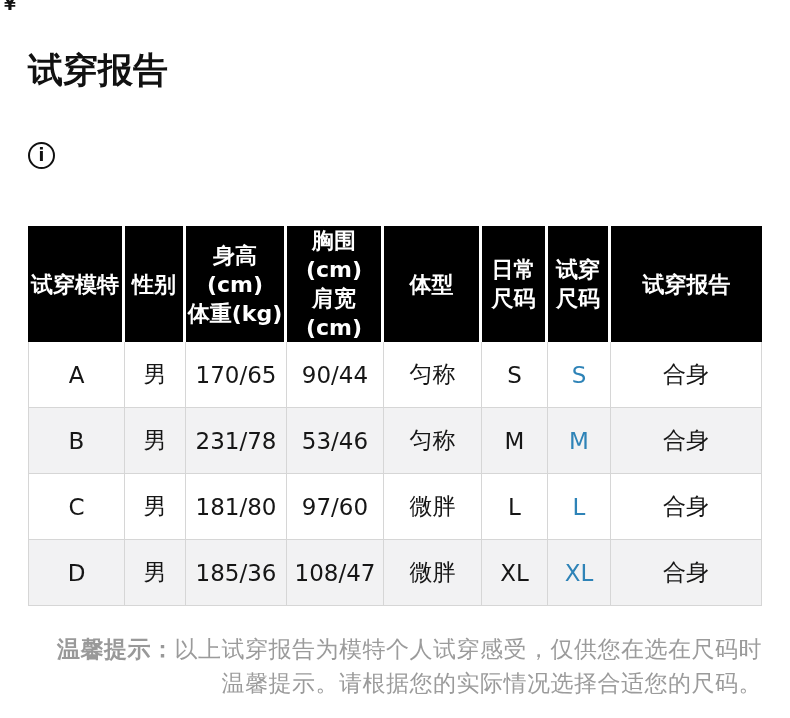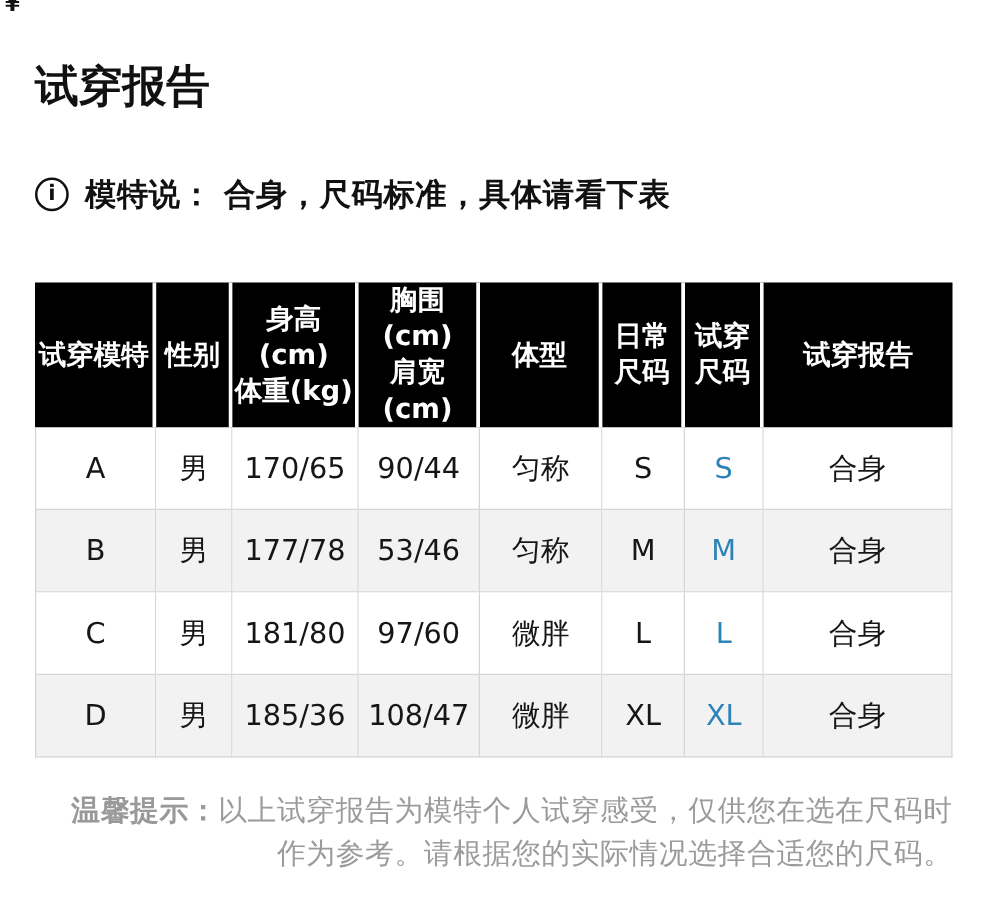--- a/index.html
+++ b/index.html
@@ -114,21 +114,20 @@
 <div class="corner-fragment">
   <span>¥</span>
 </div>
 
 <h1 class="page-title">试穿报告</h1>
 
 <div class="model-note">
   <span class="info-icon">
     <span>i</span>
   </span>
-  <span class="model-note-text">模特说： 合身，尺码标准，具体请看下表</span>
 </div>
 
 <table class="fit-table">
   <colgroup>
     <col style="width:97px">
       <col style="width:61px">
       <col style="width:101px">
       <col style="width:97px">
     <col style="width:98px">
       <col style="width:66px">
@@ -174,21 +173,21 @@
       <td>170/65</td>
       <td>90/44</td>
       <td>匀称</td>
       <td>S</td>
       <td class="blue">S</td>
       <td>合身</td>
     </tr>
     <tr class="alt">
       <td>B</td>
       <td>男</td>
-      <td>177/78</td>
+      <td>231/78</td>
       <td>53/46</td>
       <td>匀称</td>
       <td>M</td>
       <td class="blue">M</td>
       <td>合身</td>
     </tr>
     <tr>
       <td>C</td>
       <td>男</td>
       <td>181/80</td>
@@ -206,14 +205,14 @@
       <td>微胖</td>
       <td>XL</td>
       <td class="blue">XL</td>
       <td>合身</td>
     </tr>
   </tbody>
 </table>
 
 <p class="footnote">
   <strong>温馨提示：</strong><span>以上试穿报告为模特个人试穿感受，仅供您在选在尺码时</span><br>
-  <span>作为参考。请根据您的实际情况选择合适您的尺码。</span>
+  <span>温馨提示。请根据您的实际情况选择合适您的尺码。</span>
 </p>
 
 </body></html>

